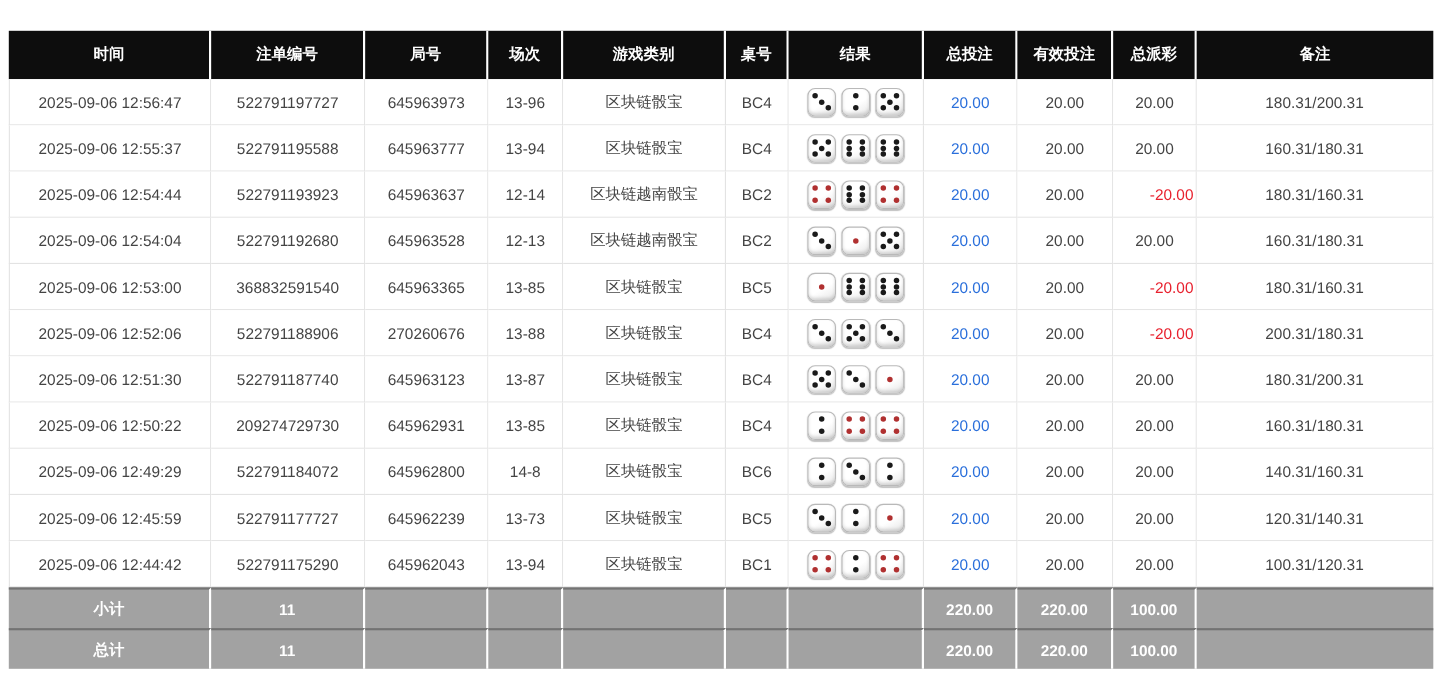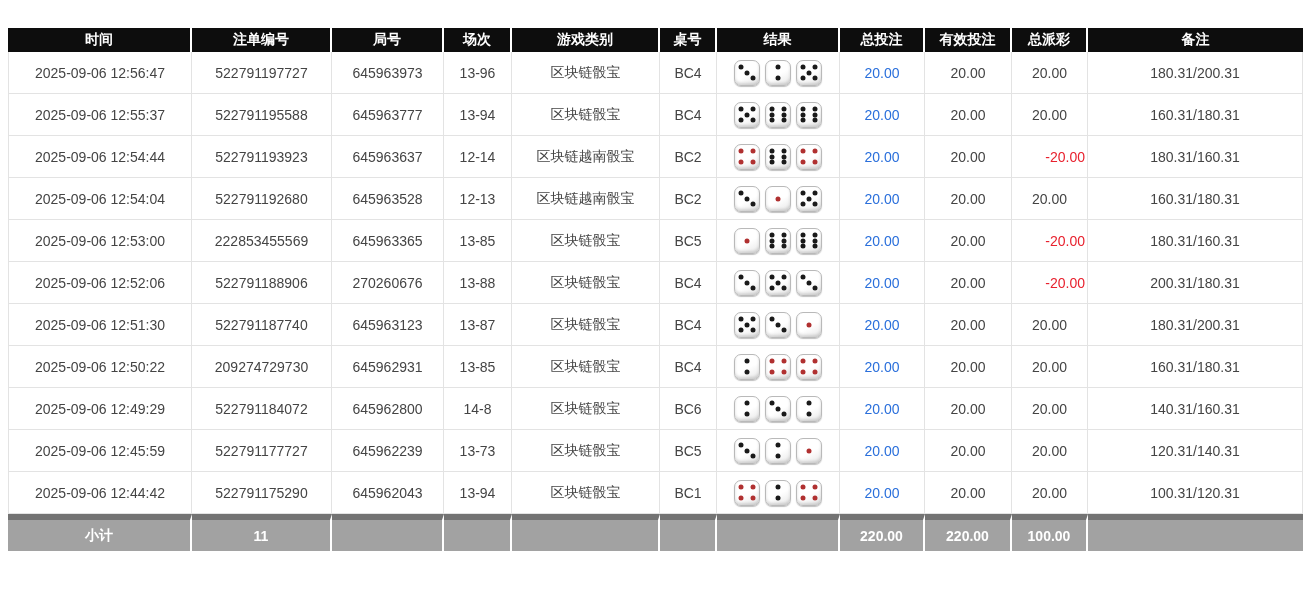--- a/index.html
+++ b/index.html
@@ -8,28 +8,28 @@
     --link-blue:#2a6fdb; --negative-red:#e8212e;
     --dice-pip-black:#1a1a1a; --dice-pip-red:#b03030;
   }
   *{box-sizing:border-box;}
   html,body{margin:0;padding:0;background:#ffffff;width:1305px;height:614px;overflow:hidden;
     font-family:"Liberation Sans","DejaVu Sans",sans-serif;}
   .table-wrap{position:absolute;top:28px;left:8px;width:1295px;}
   table{border-collapse:separate;border-spacing:0;width:1295px;table-layout:fixed;
     font-size:14px;color:var(--row-text);}
   thead th{background:var(--header-bg);color:var(--header-text);font-weight:bold;
-    height:24px;text-align:center;border-right:2px solid #fff;font-size:14px;padding:0 2px;}
+    height:44px;text-align:center;border-right:2px solid #fff;font-size:14px;padding:0 2px;}
   thead th:last-child{border-right:none;}
   tbody td{background:#fff;height:42px;text-align:center;vertical-align:middle;
     border-right:1px solid var(--grid-line);border-bottom:1px solid var(--grid-line);padding:0 2px;}
   tbody tr td:first-child{border-left:1px solid var(--grid-line);}
   tfoot td{background:var(--summary-bg);color:var(--summary-text);font-weight:bold;
     height:37px;text-align:center;vertical-align:middle;
-    border-right:2px solid #fff;border-top:6px solid #737373;padding:0 2px;}
+    border-right:2px solid #fff;border-top:2px solid #737373;padding:0 2px;}
   tfoot td:last-child{border-right:none;}
   .bet-link{color:var(--link-blue);cursor:pointer;}
   .neg{color:var(--negative-red);text-align:right;}
   
   .dice-box{display:flex;justify-content:center;align-items:center;gap:5px;}
   .die{position:relative;width:26px;height:26px;border-radius:7px;flex:0 0 auto;
     background:linear-gradient(150deg,#ffffff 55%,#e6e6e6 100%);
     border:1px solid #b9b9b9;
     box-shadow:inset 0 -2px 3px rgba(0,0,0,.14), inset 0 1px 1px #fff, 0 1px 1px rgba(0,0,0,.25);}
   .pip{position:absolute;width:5px;height:5px;border-radius:50%;
@@ -207,21 +207,21 @@
             </div>
     </td>
     <td class="bet-link">20.00</td>
     <td>20.00</td>
     <td>20.00</td>
     <td>160.31/180.31</td>
   </tr>
 
   <tr>
     <td>2025-09-06 12:53:00</td>
-    <td>222853455569</td>
+    <td>368832591540</td>
     <td>645963365</td>
     <td>13-85</td>
     <td>区块链骰宝</td>
     <td>BC5</td>
     <td>
       <div class="dice-box">
               <span class="die">
                 <span class="pip red" style="left: 50%; top: 50%;"></span>
               </span>
               <span class="die">
@@ -446,15 +446,28 @@
         <td></td>
         <td></td>
         <td></td>
         <td></td>
         <td></td>
         <td>220.00</td>
         <td>220.00</td>
         <td>100.00</td>
         <td></td>
       </tr>
+      <tr>
+        <td>总计</td>
+        <td>11</td>
+        <td></td>
+        <td></td>
+        <td></td>
+        <td></td>
+        <td></td>
+        <td>220.00</td>
+        <td>220.00</td>
+        <td>100.00</td>
+        <td></td>
+      </tr>
     </tfoot>
   </table>
 </div>
 
 </body></html>

